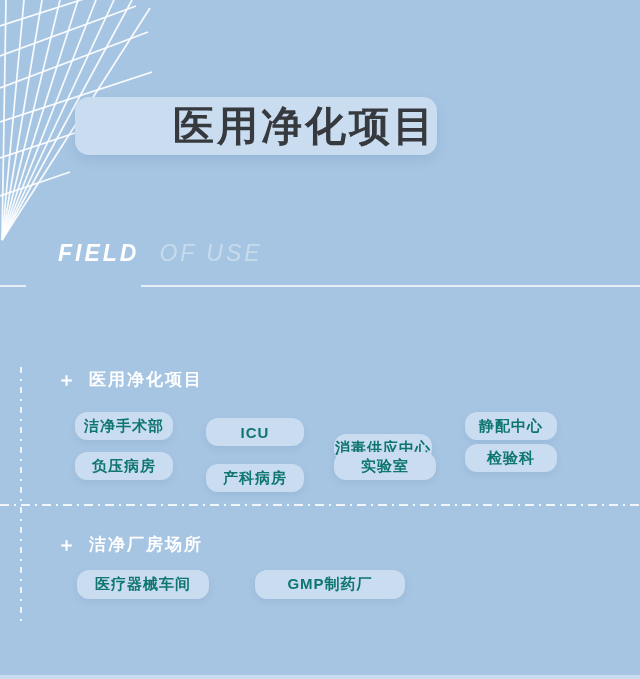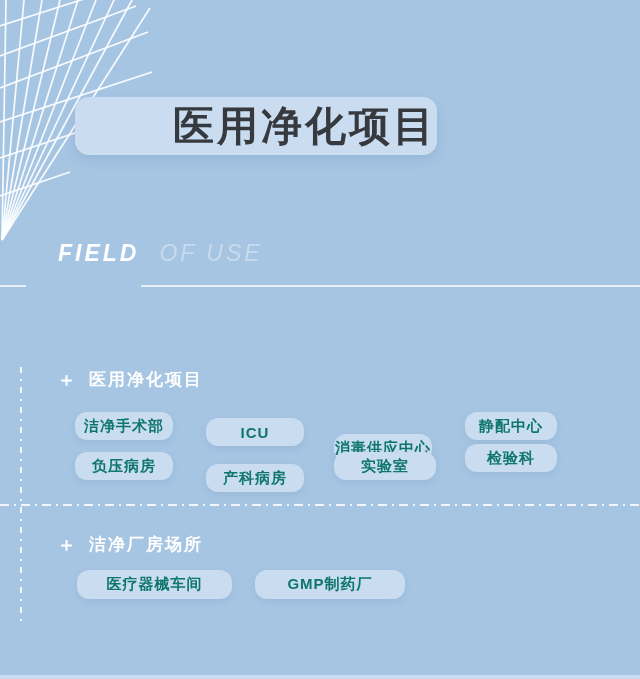--- a/index.html
+++ b/index.html
@@ -118,18 +118,18 @@
   <div class="tag" style="left:334px;top:452px;width:102px;">实验室</div>
   <div class="tag" style="left:465px;top:444px;width:92px;">检验科</div>
 
   <div class="dashdot"></div>
 
   <div class="section-header sec2">
     <span class="plus">＋</span>
     <span class="sec-title">洁净厂房场所</span>
   </div>
 
-  <div class="tag" style="left:77px;top:570px;width:155px;height:29px;">医疗器械车间</div>
+  <div class="tag" style="left:77px;top:570px;width:132px;height:29px;">医疗器械车间</div>
   <div class="tag" style="left:255px;top:570px;width:150px;height:29px;">GMP制药厂</div>
 
   <div class="bottom-edge"></div>
 
 </div>
 
 </body></html>

